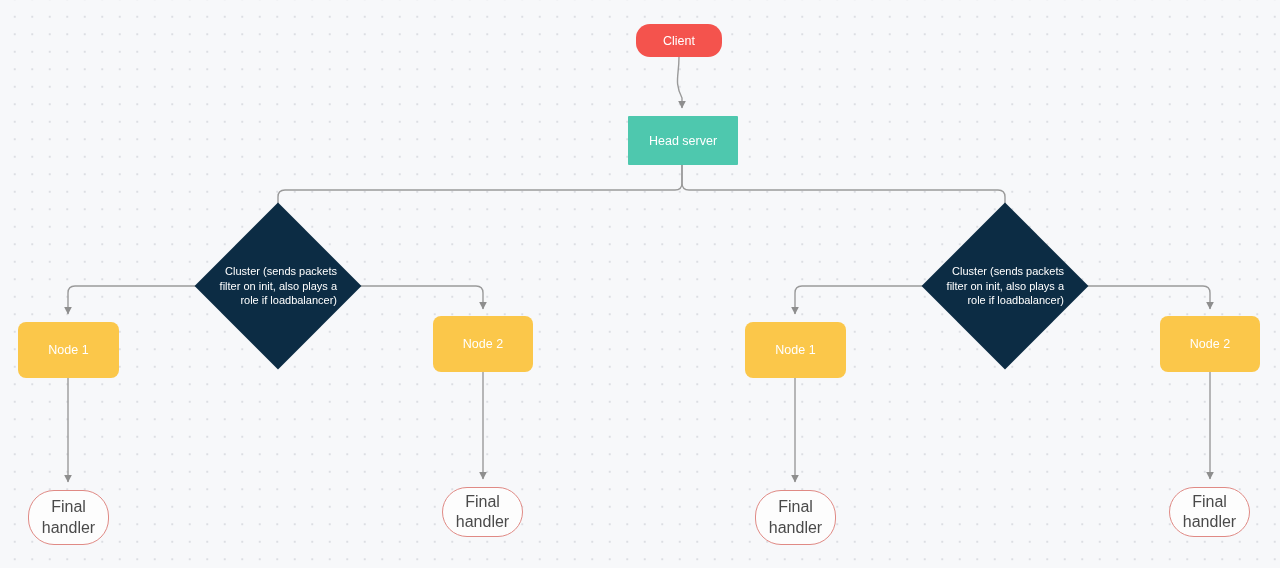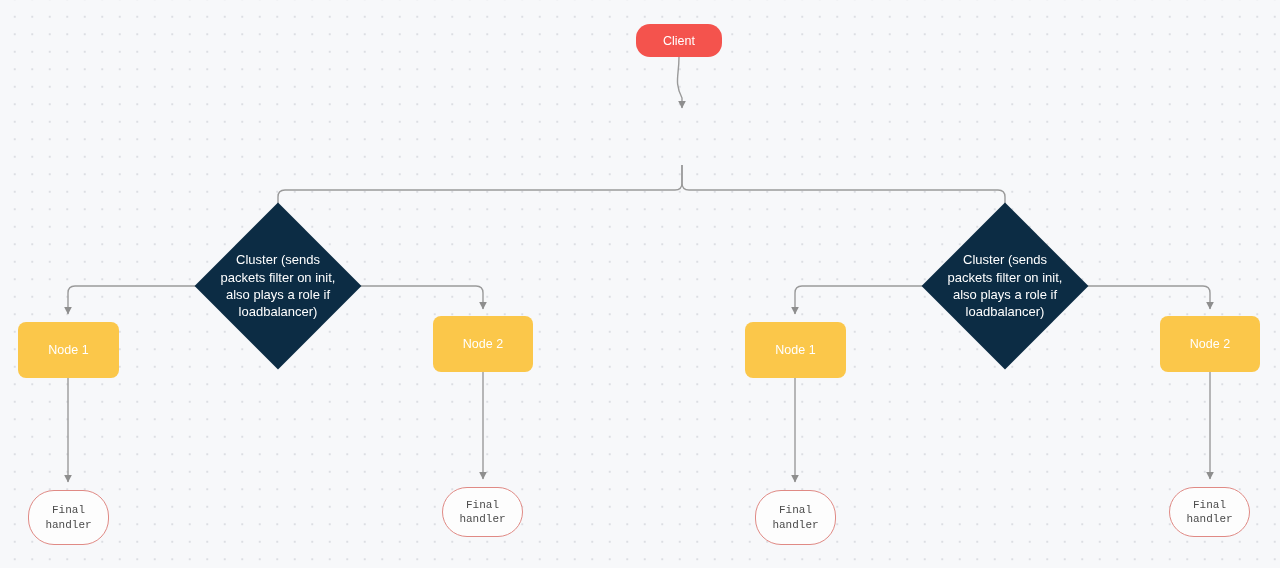--- a/index.html
+++ b/index.html
@@ -70,39 +70,39 @@
     top: 0;
     width: 100%;
     height: 100%;
     background: #0c2c44;
     transform: rotate(45deg);
   }
   .shape-decision .node-label {
     position: relative;
     z-index: 3;
     color: #ffffff;
-    font-size: 13px;
+    font-size: 11px;
     width: 152px;
     line-height: 1.33;
+    text-align: right;
   }
   
   .shape-node {
     background: #fbc74a;
     color: #ffffff;
     font-size: 12.5px;
     border-radius: 8px;
   }
   
   .shape-terminal {
     background: #fdfdfd;
     border: 1.6px solid #e08a85;
     border-radius: 26px;
     color: #4a4a4a;
-    font-size: 11px;
-    font-family: Liberation Mono, monospace;
+    font-size: 16px;
   }
 </style>
 </head>
 <body>
 
 <div id="canvas">
 
   <svg id="edges" viewBox="0 0 1280 568" width="1280" height="568" xmlns="http://www.w3.org/2000/svg">
     <defs>
       <marker id="arrow" markerWidth="10" markerHeight="10" refX="7.4" refY="4" orient="auto" markerUnits="userSpaceOnUse">
@@ -130,20 +130,23 @@
       <path d="M 483 372 L 483 479"></path>
       <path d="M 795 378 L 795 482"></path>
       <path d="M 1210 372 L 1210 479"></path>
     </g>
   </svg>
 
   <div class="node shape-client" style="left:636px; top:24px; width:86px; height:33px;">
     <span class="node-label">Client</span>
   </div>
 
+  <div class="node shape-process" style="left:628px; top:116px; width:110px; height:49px;">
+    <span class="node-label">Head server</span>
+  </div>
 
   <div class="node shape-decision" style="left:219px; top:227px; width:118px; height:118px;">
     <span class="diamond-body"></span>
     <span class="node-label">Cluster (sends packets filter on init, also plays a role if loadbalancer)</span>
   </div>
 
   <div class="node shape-decision" style="left:946px; top:227px; width:118px; height:118px;">
     <span class="diamond-body"></span>
     <span class="node-label">Cluster (sends packets filter on init, also plays a role if loadbalancer)</span>
   </div>

